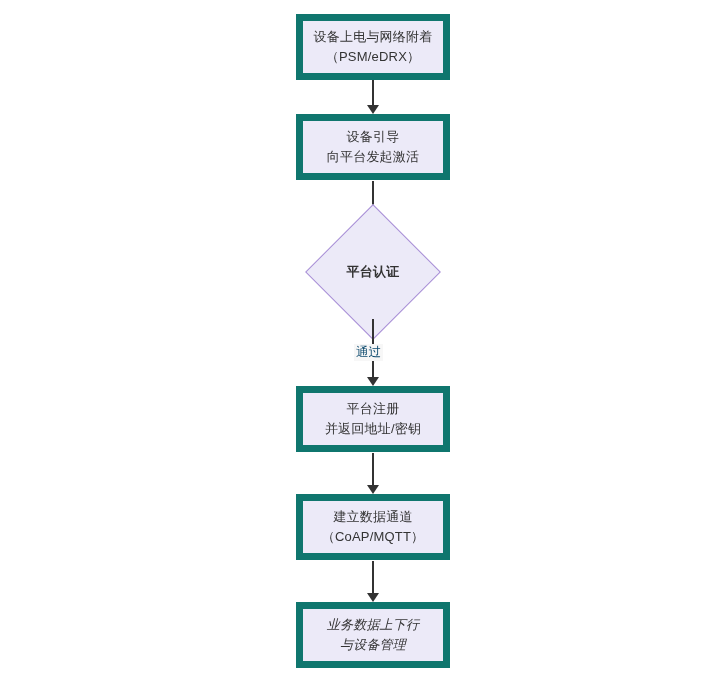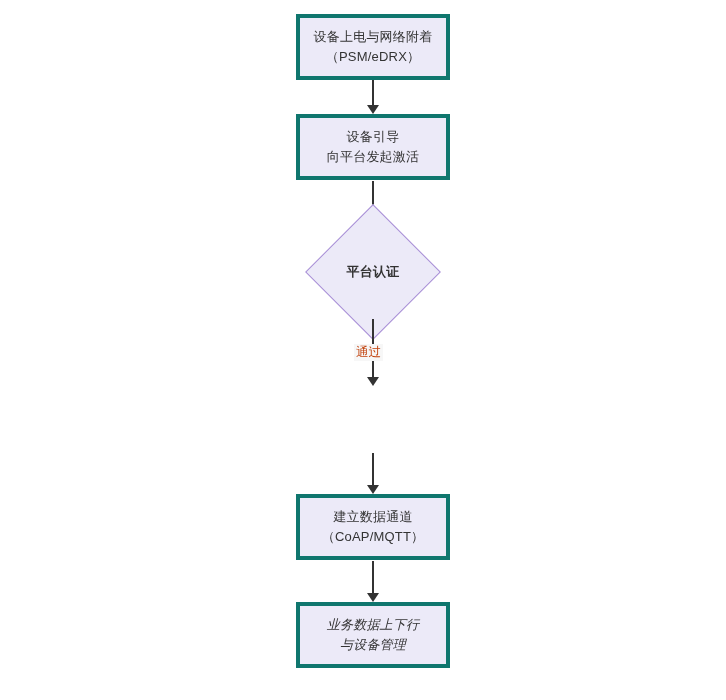--- a/index.html
+++ b/index.html
@@ -31,21 +31,21 @@
     align-items: center;
     justify-content: center;
     text-align: center;
   }
 
   .process {
     width: 154px;
     height: 66px;
     left: 296px;
     background: #ECEAF8;
-    border: 4px solid #0f766e;
+    border: 7px solid #0f766e;
   }
 
   .decision {
     width: 96px;
     height: 96px;
     left: 325px;
     background: transparent;
     border: none;
   }
   .decision .diamond-shape {
@@ -104,21 +104,21 @@
   #arrow-2 { top: 215px; }
   #arrow-3 { top: 377px; }
   #arrow-4 { top: 485px; }
   #arrow-5 { top: 593px; }
 
   
   .edge-label {
     position: absolute;
     z-index: 3;
     background: #f7f7f7;
-    color: #c2410c;
+    color: #0c4a6e;
     font-size: 12.5px;
     line-height: 17px;
     padding: 0 2px;
     white-space: nowrap;
   }
   #edge-label-pass {
     left: 354px;
     top: 344px;
   }
 </style>
@@ -145,20 +145,24 @@
 
   <div class="node decision" id="node-auth">
     <span class="diamond-shape"></span>
     <span class="node-label">平台认证</span>
   </div>
 
   <div class="connector" id="edge-3"></div>
   <div class="edge-label" id="edge-label-pass">通过</div>
   <div class="arrowhead" id="arrow-3"></div>
 
+  <div class="node process" id="node-register">
+    <span class="node-label">平台注册
+并返回地址/密钥</span>
+  </div>
 
   <div class="connector" id="edge-4"></div>
   <div class="arrowhead" id="arrow-4"></div>
 
   <div class="node process" id="node-channel">
     <span class="node-label">建立数据通道
 （CoAP/MQTT）</span>
   </div>
 
   <div class="connector" id="edge-5"></div>

